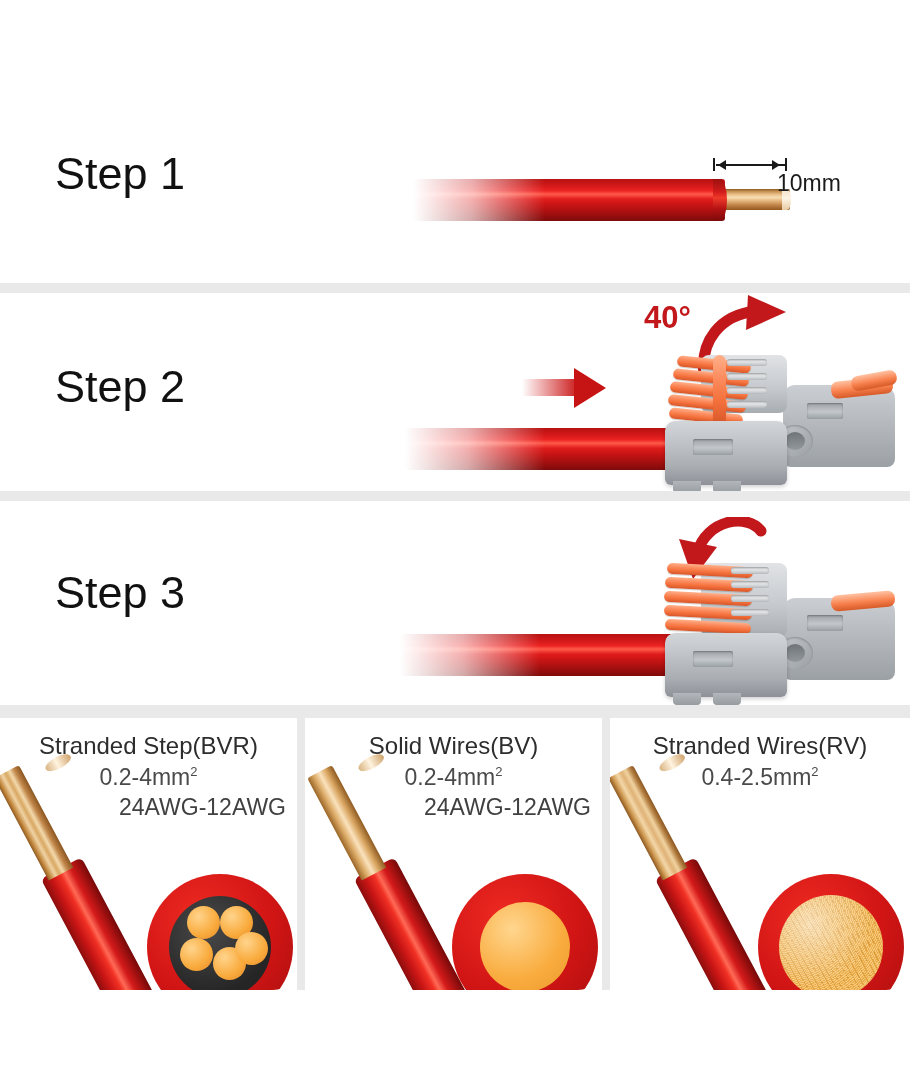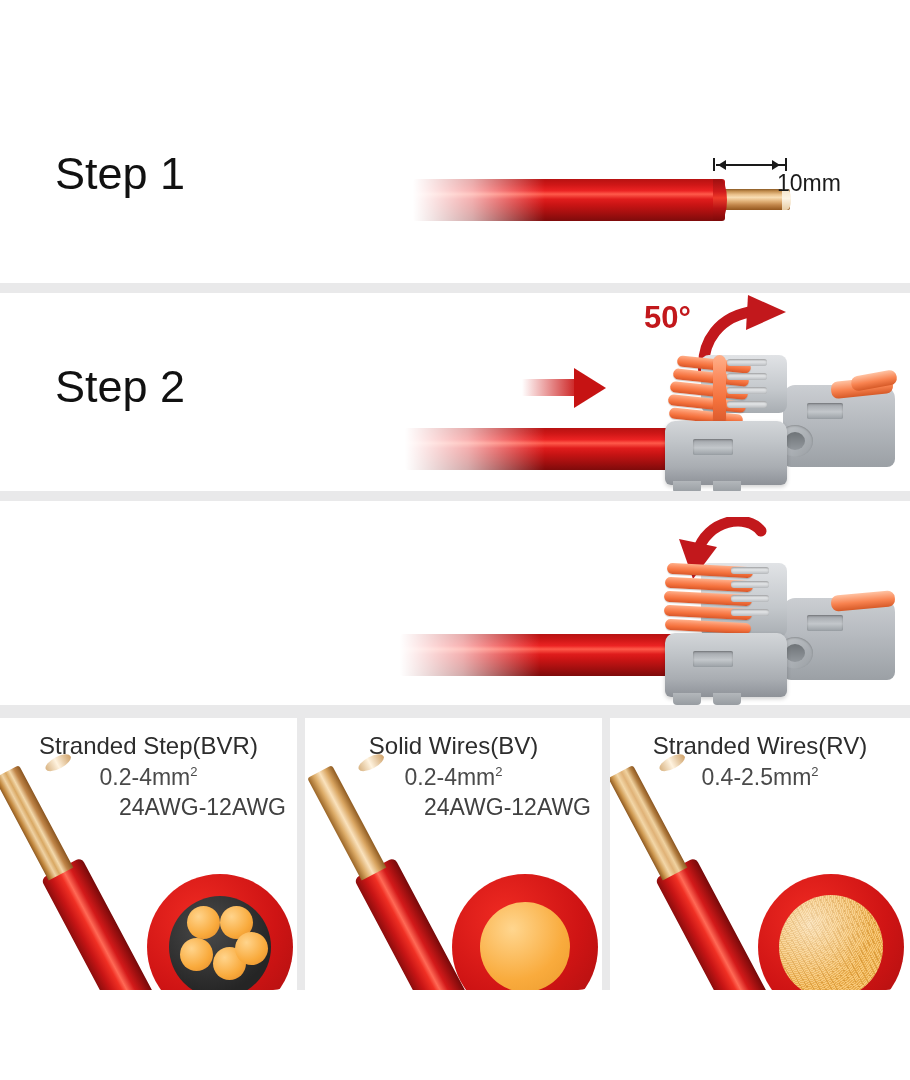--- a/index.html
+++ b/index.html
@@ -228,21 +228,21 @@
     <div class="wire">
       <div class="wire-ins" style="left:405px;top:135px;width:300px;"></div>
       <div class="wire-fade" style="left:405px;top:135px;width:140px;"></div>
     </div>
 
     <div class="sarrow" style="left:522px;top:75px;width:92px;height:40px;">
       <div class="tail"></div>
         <div class="head"></div>
     </div>
 
-    <div class="deg-text" style="left:644px;top:7px;">50°</div>
+    <div class="deg-text" style="left:644px;top:7px;">40°</div>
     <svg style="position:absolute;left:690px;top:0px;" width="120" height="85" viewBox="0 0 120 85">
       <path d="M14 82 C10 48, 30 22, 66 18" stroke="#c2181c" stroke-width="11" fill="none" stroke-linecap="round"></path>
       <path d="M58 2 L96 19 L56 37 Z" fill="#c2181c"></path>
     </svg>
 
     <div class="connector" style="left:655px;top:40px;width:255px;height:160px;">
 
       <div class="body-back" style="left:128px;top:52px;width:112px;height:82px;"></div>
       <div class="lever-cap" style="left:176px;top:46px;width:62px;height:17px;transform:rotate(-6deg);"></div>
       <div class="lever-cap" style="left:196px;top:40px;width:46px;height:15px;transform:rotate(-10deg);"></div>
@@ -265,20 +265,21 @@
 
       <div class="body-front" style="left:10px;top:88px;width:122px;height:64px;"></div>
       <div class="recess" style="left:38px;top:106px;width:40px;height:16px;"></div>
       <div class="foot" style="left:18px;top:148px;width:28px;height:12px;"></div>
       <div class="foot" style="left:58px;top:148px;width:28px;height:12px;"></div>
     </div>
   </div>
 
   <div class="panel" id="panel3">
 
+    <div class="step-label" id="lab3">Step 3</div>
 
     <div class="wire">
       <div class="wire-ins" style="left:400px;top:133px;width:305px;"></div>
       <div class="wire-fade" style="left:400px;top:133px;width:140px;"></div>
     </div>
 
     <svg style="position:absolute;left:655px;top:16px;" width="120" height="85" viewBox="0 0 120 85">
       <path d="M106 14 C92 -4, 52 2, 42 36" stroke="#c2181c" stroke-width="11" fill="none" stroke-linecap="round"></path>
       <path d="M24 22 L62 30 L38 62 Z" fill="#c2181c"></path>
     </svg>

